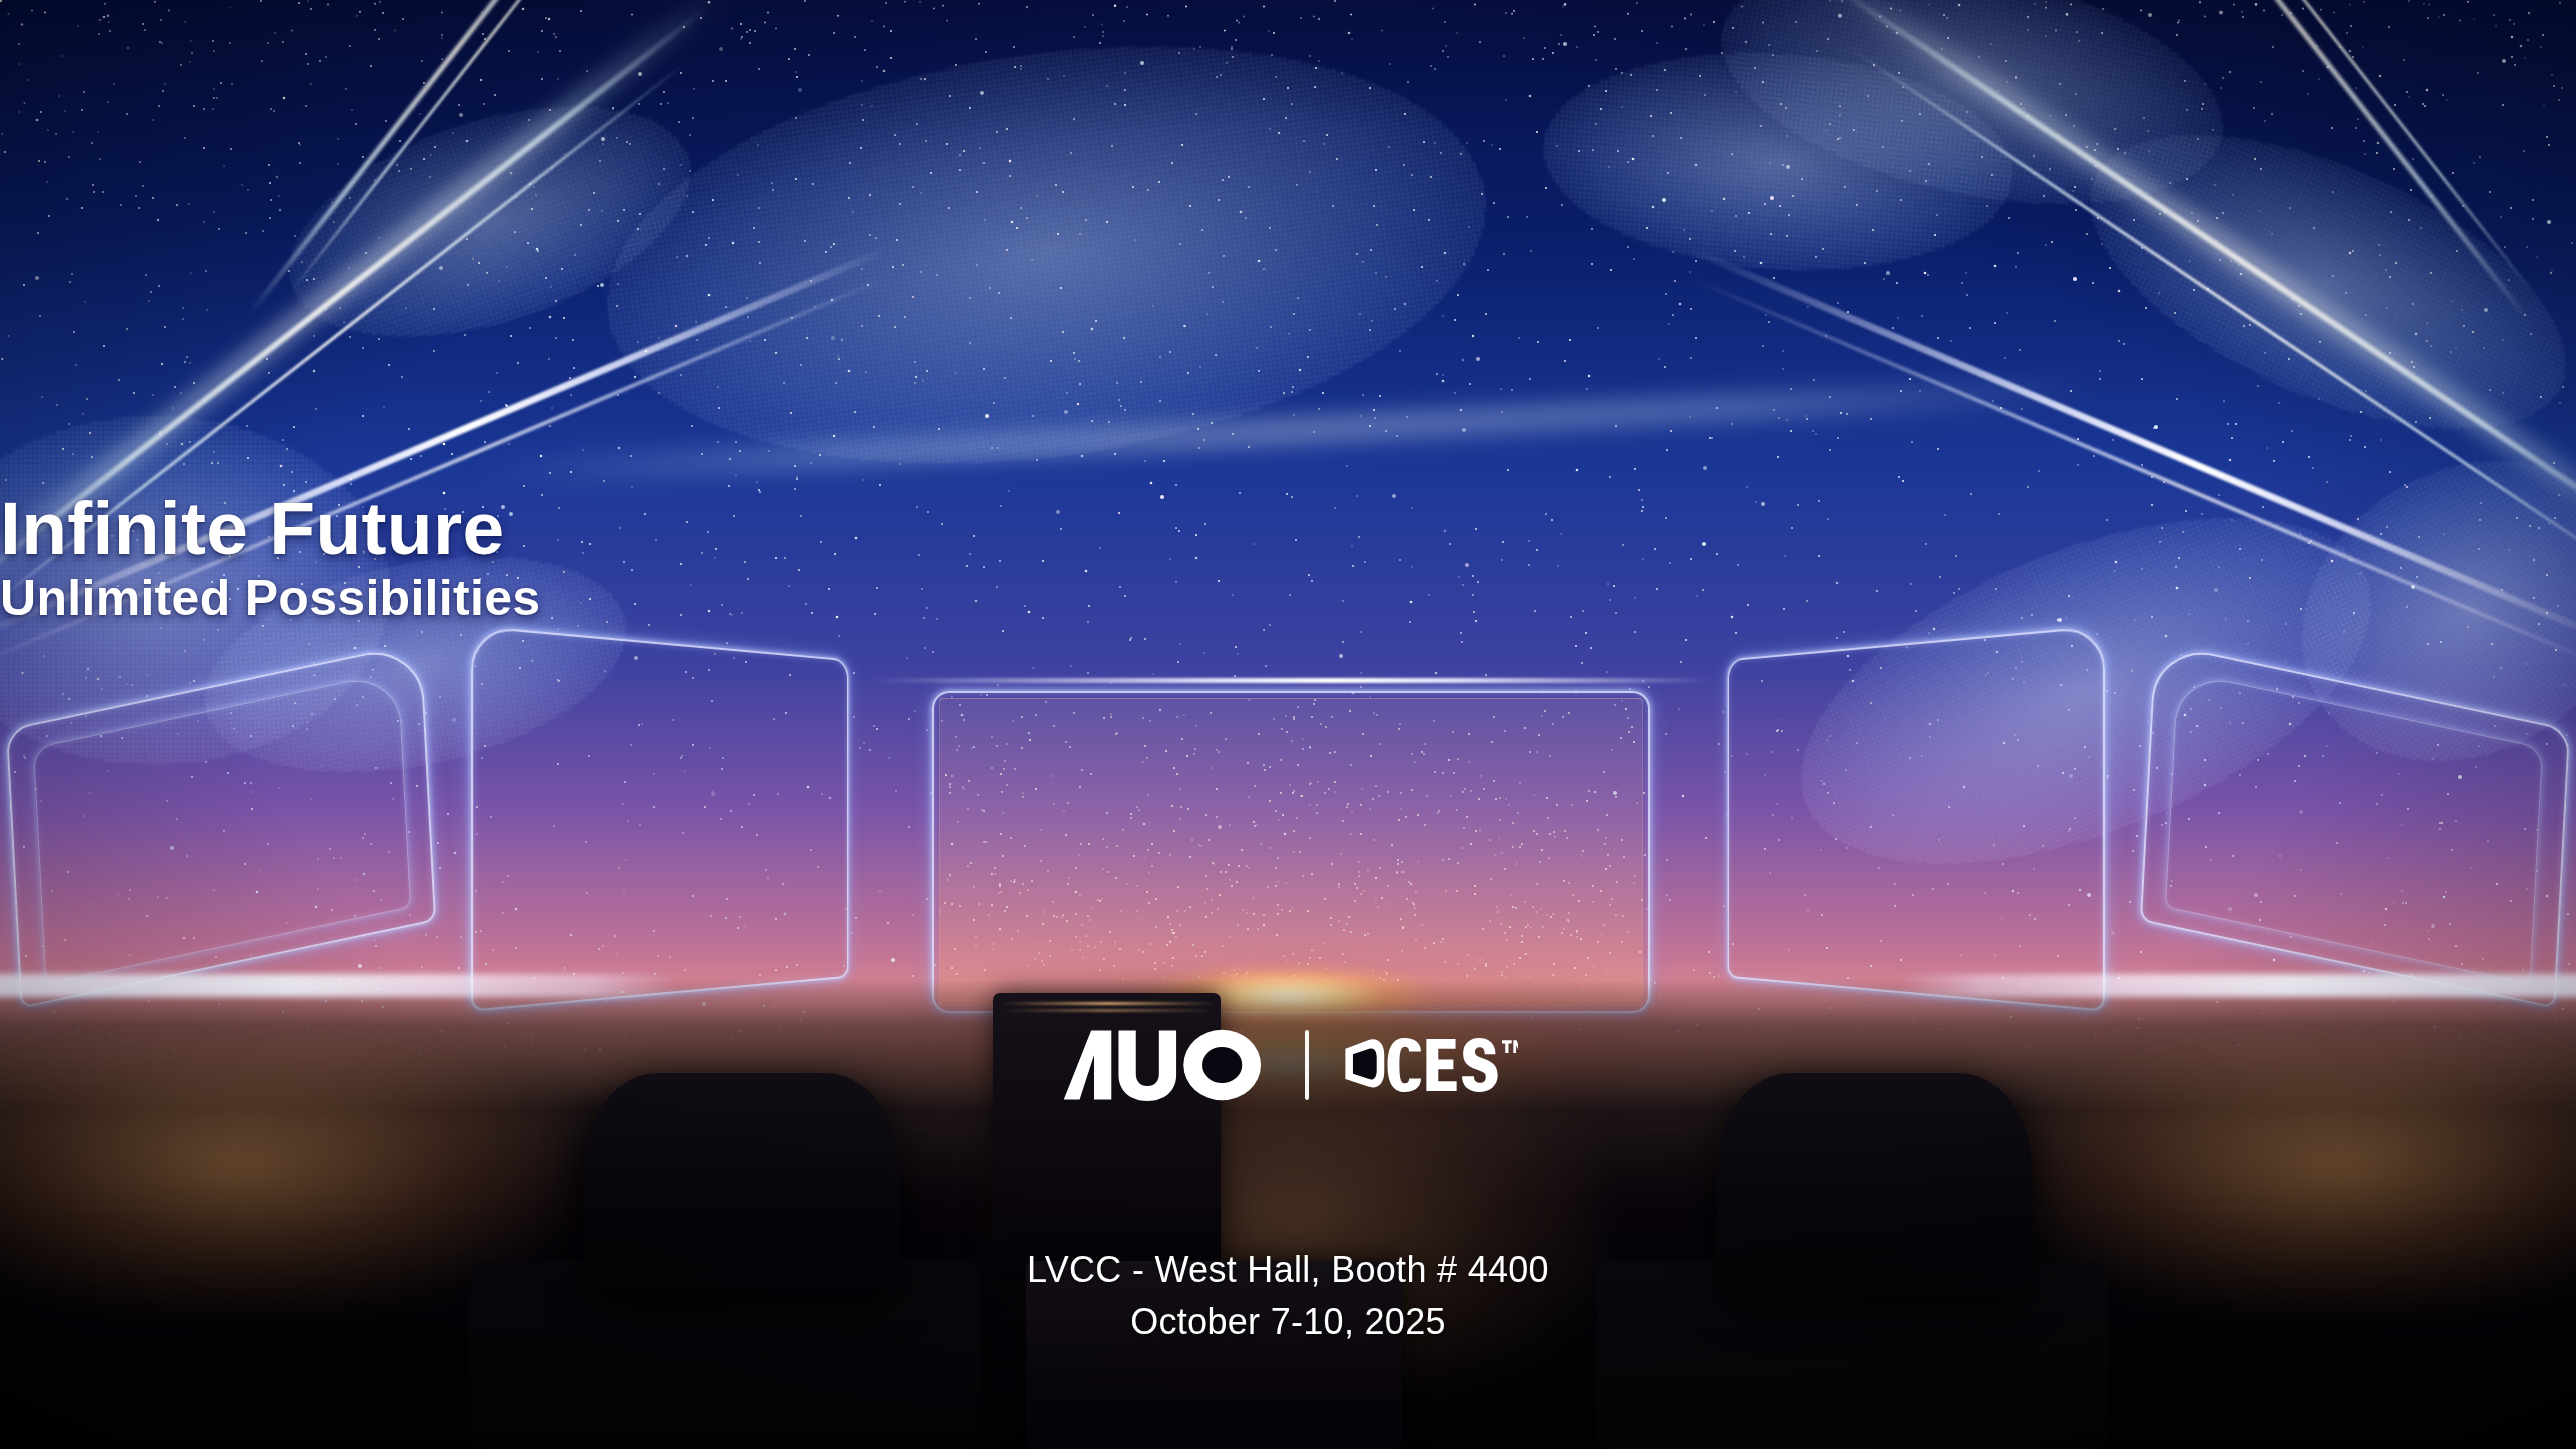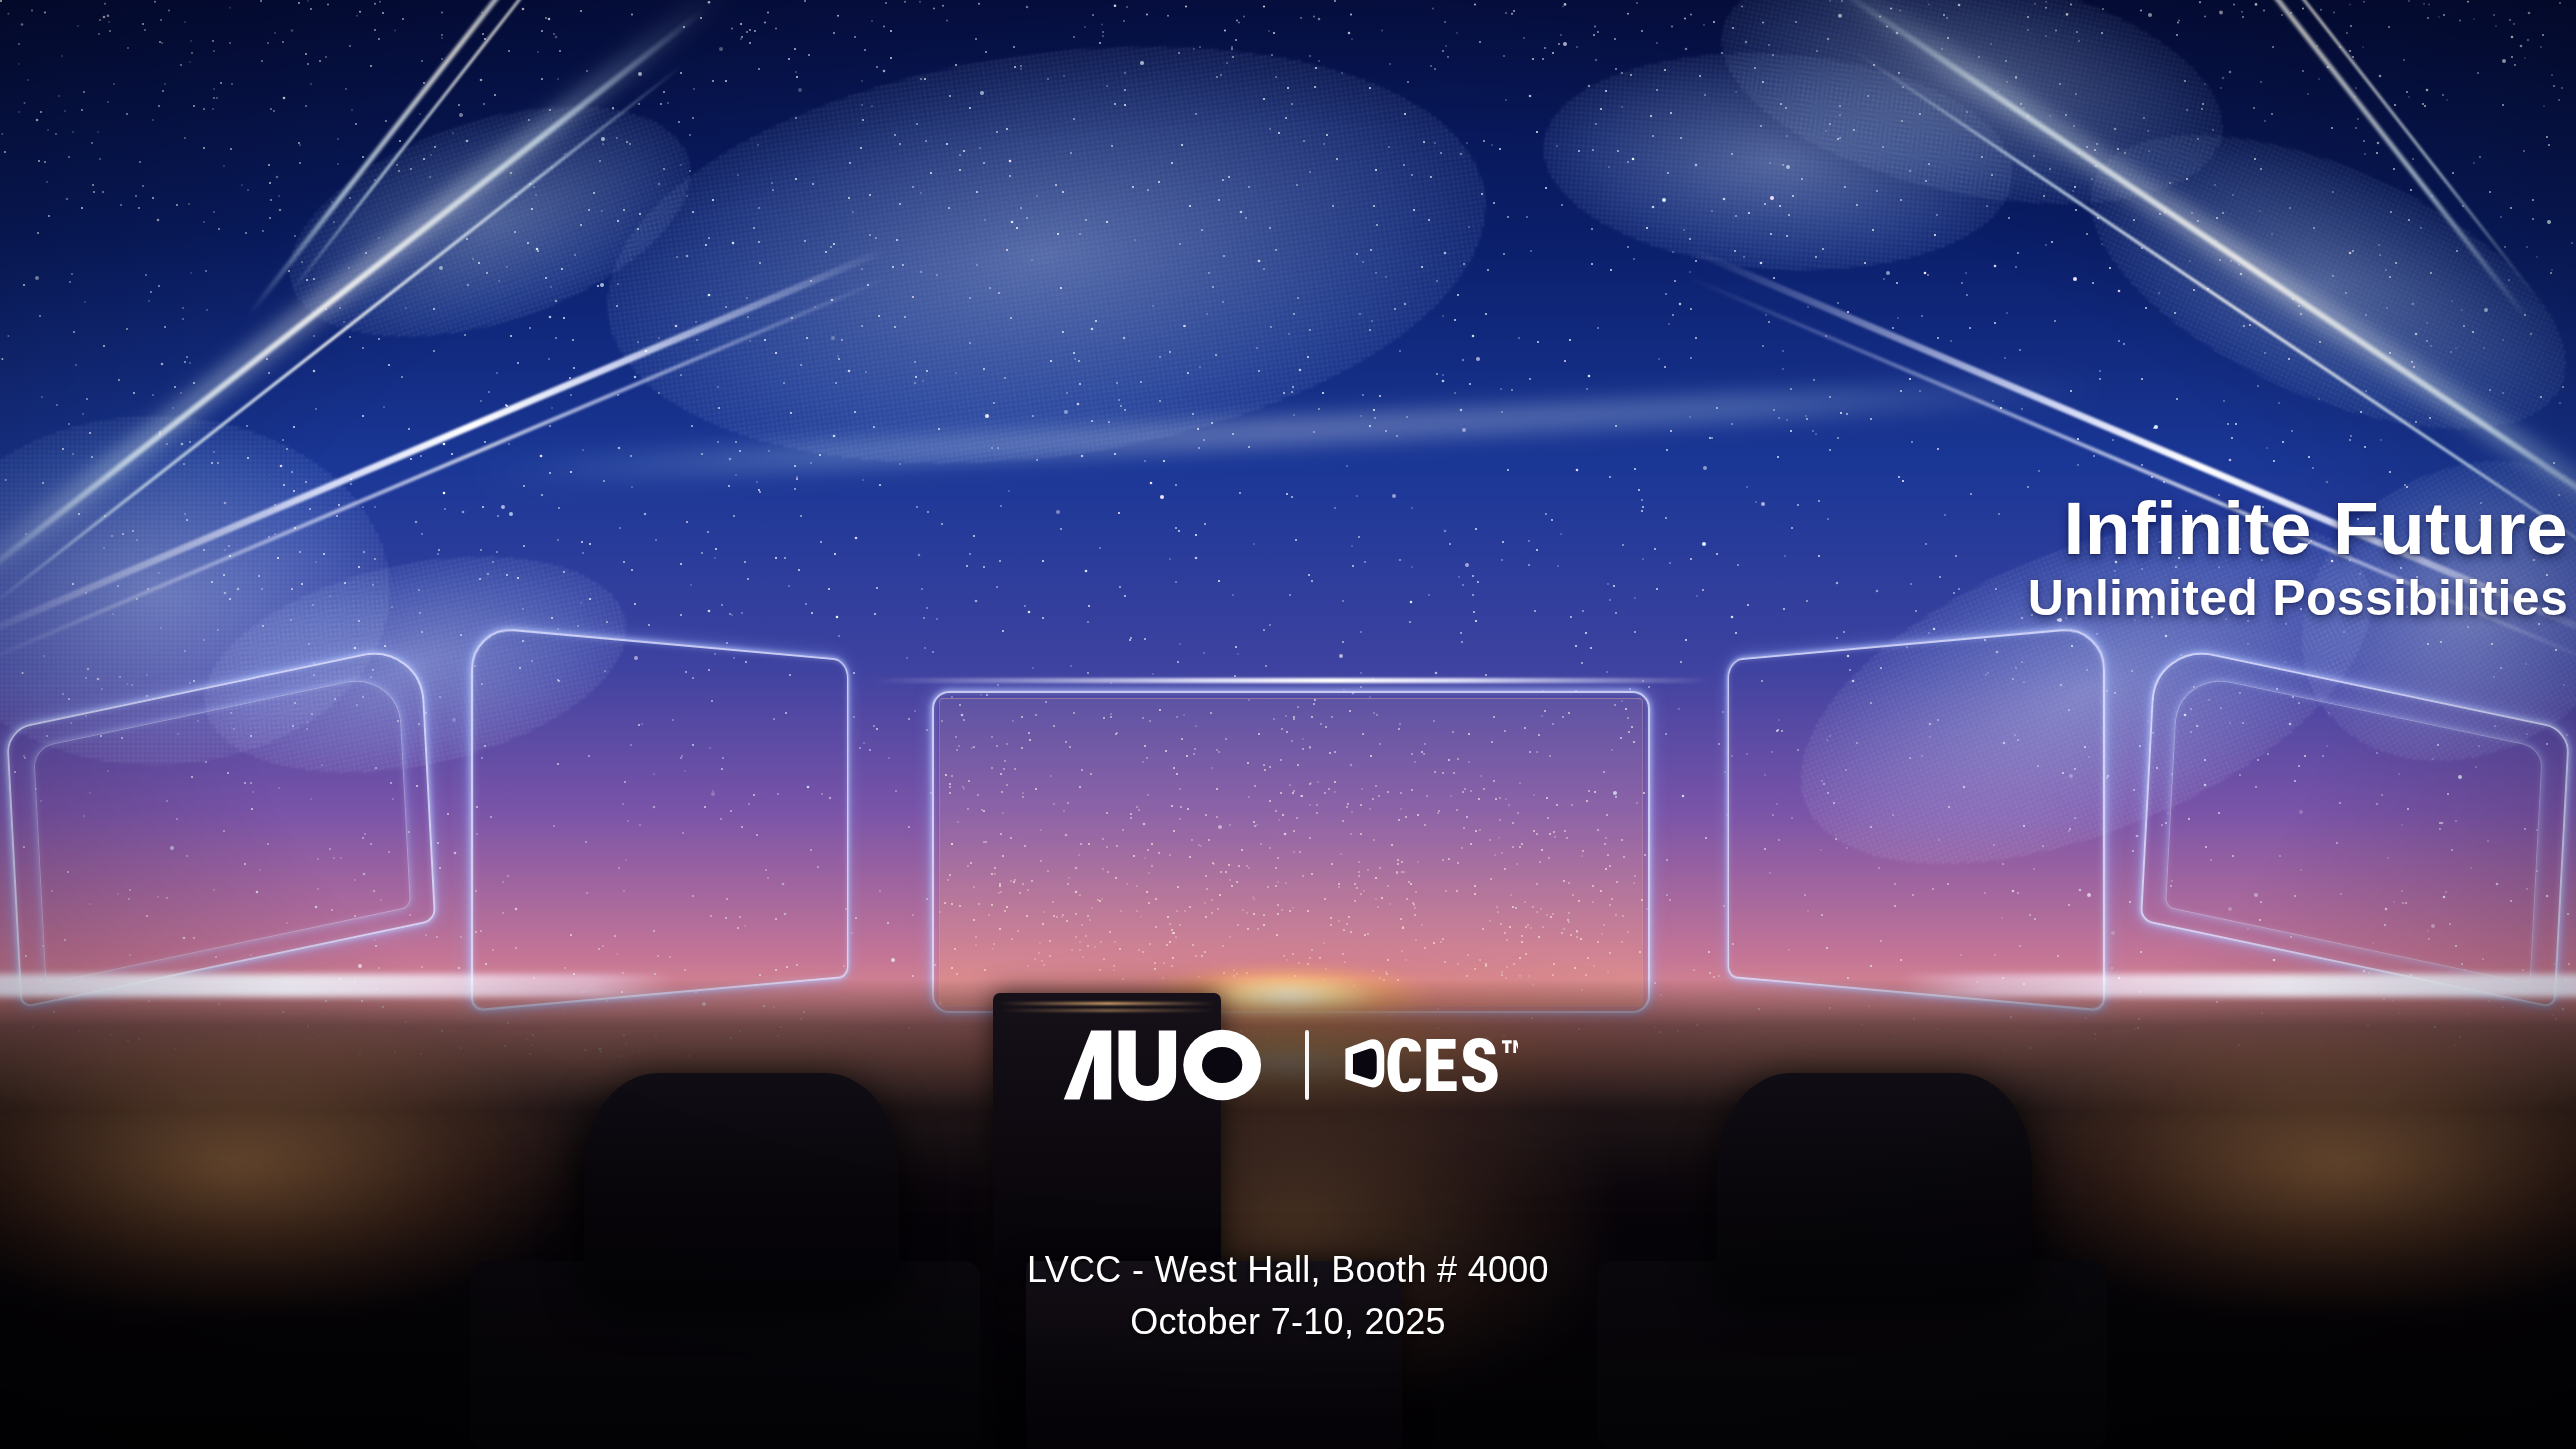--- a/index.html
+++ b/index.html
@@ -180,22 +180,22 @@
     z-index:-1;
   }
   .seat-back{
     position:absolute;
     background:linear-gradient(180deg, #0a080d 0%, #050407 100%);
     border-radius:16px;
   }
 
   
   .headline{
-    position:absolute; left:0; right:8px;
-    text-align:right;
+    position:absolute; left:0; right:0;
+    text-align:left;
     color:#ffffff;
     font-weight:700;
     letter-spacing:0.3px;
     text-shadow:
       0 4px 9.4px rgba(10,16,60,.55),
       0 1.3px 2.7px rgba(10,16,60,.45);
     line-height:1.12;
     z-index:40;
   }
   .headline .l1{ display:block; font-size:75px; }
@@ -341,18 +341,18 @@
 
         <path d="M288 30 C288 11 276 0 258 0 C240 0 228 11 228 29 C228 44 236 52 252 58 L262 62 C268 64 270 67 270 72 C270 79 266 83 259 83 C252 83 248 79 248 71 L226 71 C226 89 238 100 258 100 C278 100 292 88 292 69 C292 53 284 45 268 39 L258 35 C252 33 250 30 250 26 C250 20 253 17 259 17 C265 17 268 21 268 30 Z"></path>
 
         <path d="M300 4 L318 4 L318 10 L312 10 L312 28 L306 28 L306 10 L300 10 Z"></path>
         <path d="M321 4 L327 4 L331 14 L335 4 L341 4 L341 28 L336 28 L336 13 L332 22 L330 22 L326 13 L326 28 L321 28 Z"></path>
       </g>
     </svg>
   </div>
 
   <div class="venue" style="top:1244px;">
-    <span>LVCC - West Hall, Booth # 4000</span>
+    <span>LVCC - West Hall, Booth # 4400</span>
     <span>October 7-10, 2025</span>
   </div>
 
 </div>
 
 
 </body></html>

